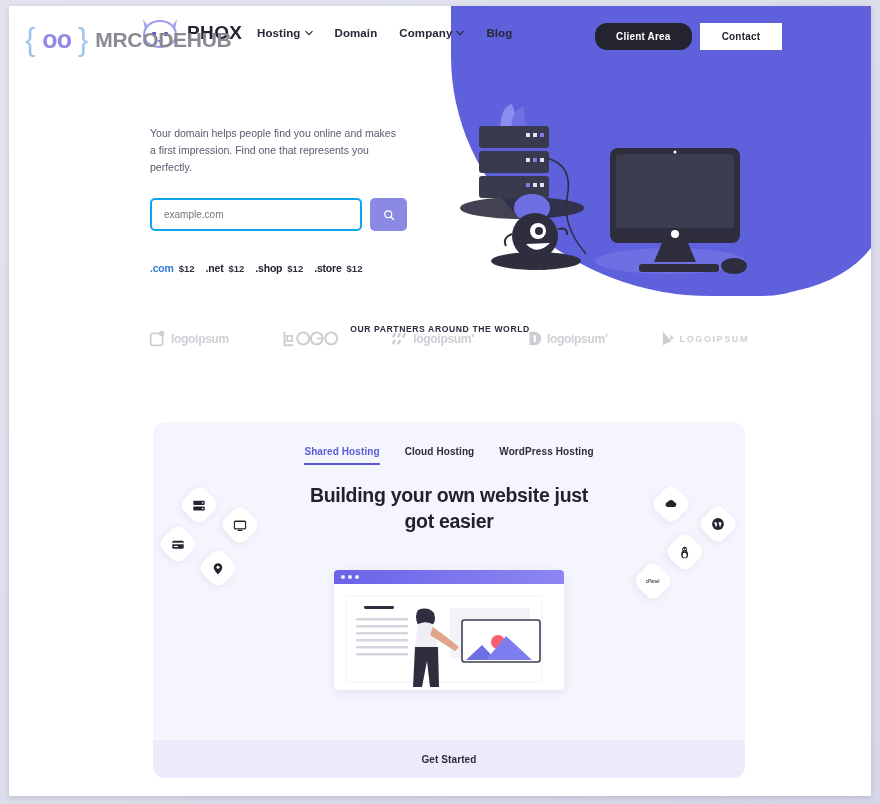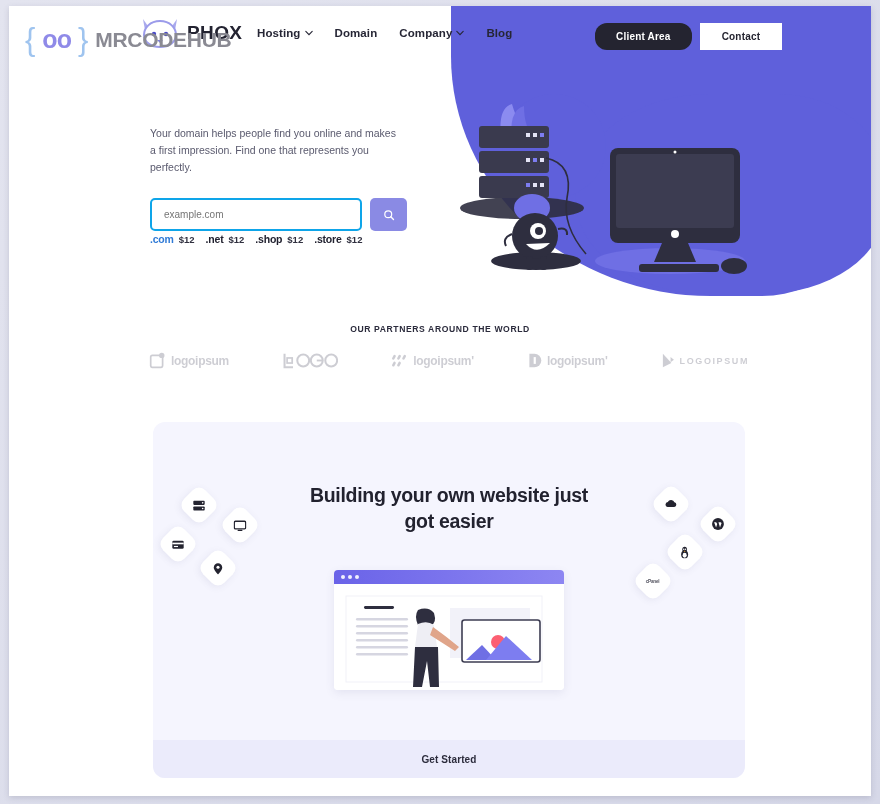--- a/index.html
+++ b/index.html
@@ -75,33 +75,33 @@
   }
   .search-input {
     width:212px; height:33px; border:2px solid #0ea5e9; border-radius:5px;
     padding:0 12px; font-size:10px; color:#8d8da3; background:#fff;
     font-family:"Liberation Sans", sans-serif; outline:none;
   }
   .search-btn {
     width:37px; height:33px; background:#8a8ae4; border:none; border-radius:5px;
     display:flex; align-items:center; justify-content:center; cursor:pointer;
   }
-  .tlds { margin-top:2px; display:flex; align-items:center; gap:11px; }
+  .tlds { margin-top:31px; display:flex; align-items:center; gap:11px; }
   .tld { display:flex; align-items:center; gap:5px; }
   .tld-name { font-size:10.5px; font-weight:800; letter-spacing:-.2px; }
   .tld-price { font-size:9.5px; font-weight:700; color:#30303f; }
   
   .illo { position:absolute; left:425px; top:80px; width:330px; height:200px; z-index:22; }
   
   .partners-title {
     position:absolute; left:0; top:318px; width:862px; text-align:center;
     font-size:8.6px; font-weight:800; letter-spacing:.6px; color:#2b2b3c;
   }
   .partners-row {
-    position:absolute; left:140px; top:346px; width:600px;
+    position:absolute; left:140px; top:324px; width:600px;
     display:flex; justify-content:space-between; align-items:center;
   }
   .partner { opacity:.30; display:flex; align-items:center; gap:5px; }
   .partner-txt { font-size:12px; font-weight:700; color:#5c5c70; letter-spacing:-.3px; }
   .partner-txt.sp { letter-spacing:1.6px; font-size:9px; font-weight:600; }
   
   .card {
     position:absolute; left:144px; top:416px; width:592px; height:356px;
     background:#f5f5fe; border-radius:12px; overflow:hidden;
   }
@@ -325,20 +325,25 @@
       <div class="partner">
         <svg width="14" height="17" viewBox="0 0 16 20">
           <path d="M2 2 L2 18 L12 13 Z" fill="#5c5c70"></path>
           <path d="M11 6 L15 9 L11 12 Z" fill="#5c5c70"></path>
         </svg>
         <span class="partner-txt sp">LOGOIPSUM</span>
       </div>
     </div>
 
     <div class="card">
+      <div class="tabs">
+        <div class="tab active">Shared Hosting</div>
+        <div class="tab">Cloud Hosting</div>
+        <div class="tab">WordPress Hosting</div>
+      </div>
 
       <div class="card-h2">
         <span>Building your own website just</span><br>
         <span>got easier</span>
       </div>
 
       <div class="badge" style="left:31px; top:68px;">
         <svg width="13" height="13" viewBox="0 0 16 16">
           <rect x="1" y="2" width="14" height="5" rx="1" fill="#242430"></rect>
           <rect x="1" y="9" width="14" height="5" rx="1" fill="#242430"></rect>

